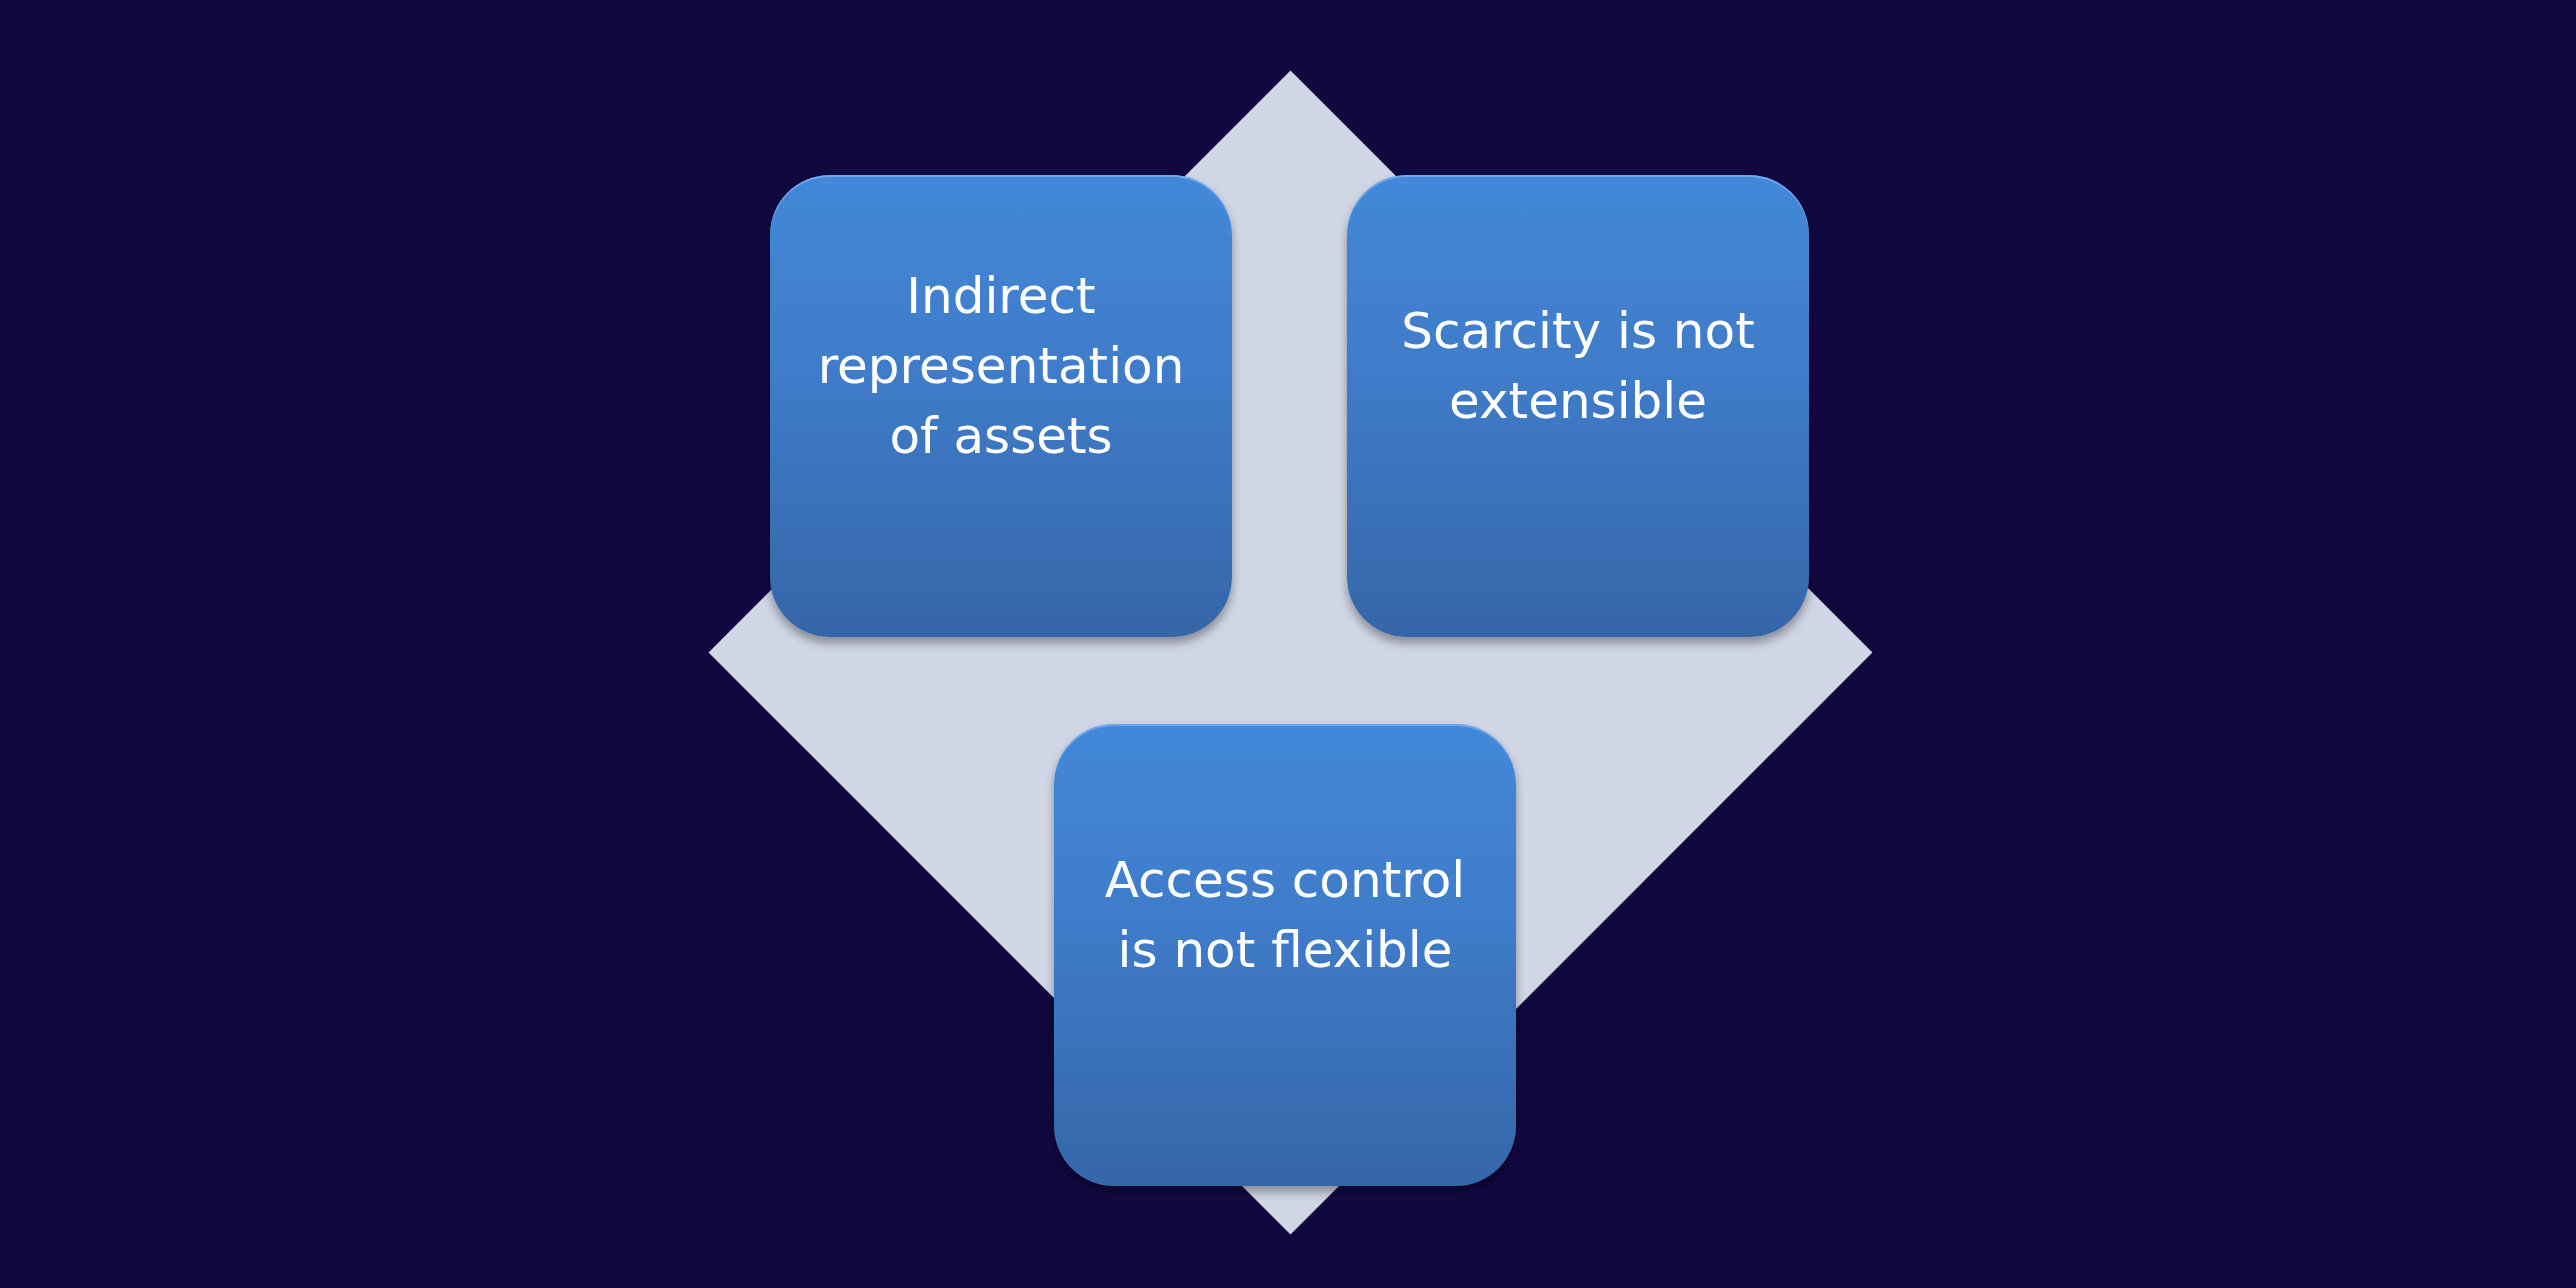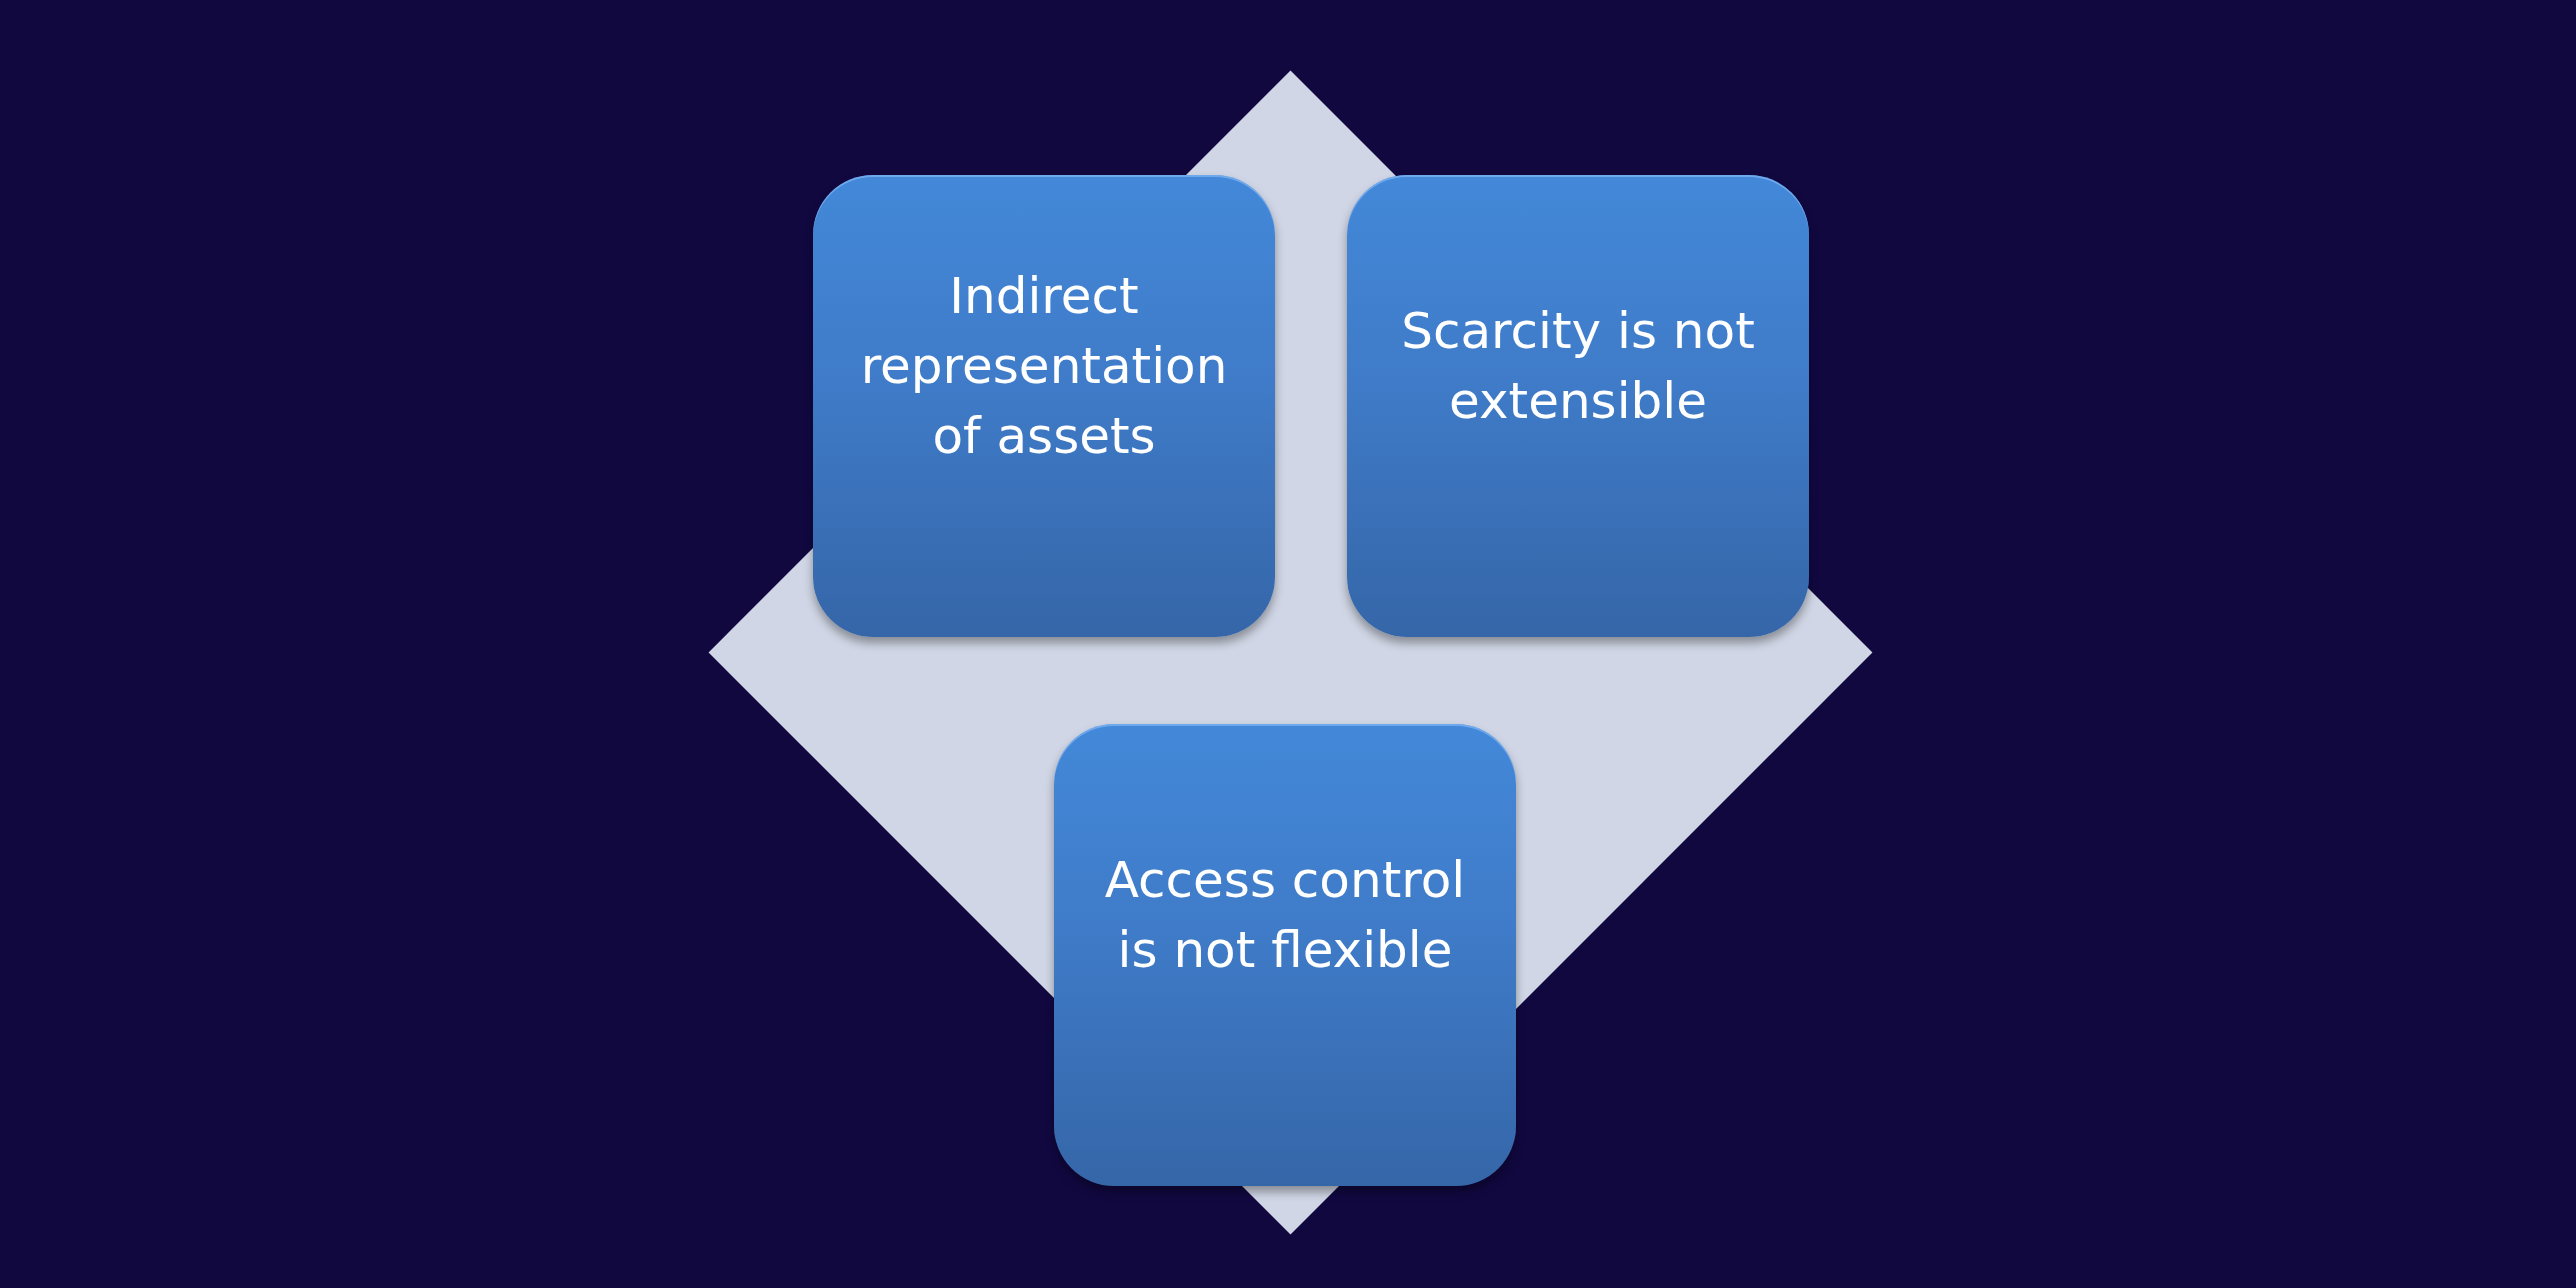--- a/index.html
+++ b/index.html
@@ -24,21 +24,21 @@
       background: linear-gradient(to bottom, #4388d9 0%, #3f7bc8 45%, #3566a8 100%);
       box-shadow: 0 6px 10px rgba(0,0,0,0.35), inset 0 2px 0 rgba(140,190,250,0.6);
       display:flex; align-items:center; justify-content:center;
       text-align:center;
       color:#ffffff;
       font-size:50px;
       line-height:70px;
       box-sizing:border-box;
       padding:0 30px 80px 30px;
     }
-    #box-1 { left:813px; top:175px;justify-content:flex-end; }
+    #box-1 { left:770px; top:175px;justify-content:flex-end; }
     #box-2 { left:1307px; top:175px;margin-left:40px; }
     #box-3 { left:1054px; top:683px;margin-top:41px; }
     .box span { display:block; }
   </style>
 </head>
 <body>
 
 <div id="diamond"></div>
 
 <div class="box" id="box-1">

